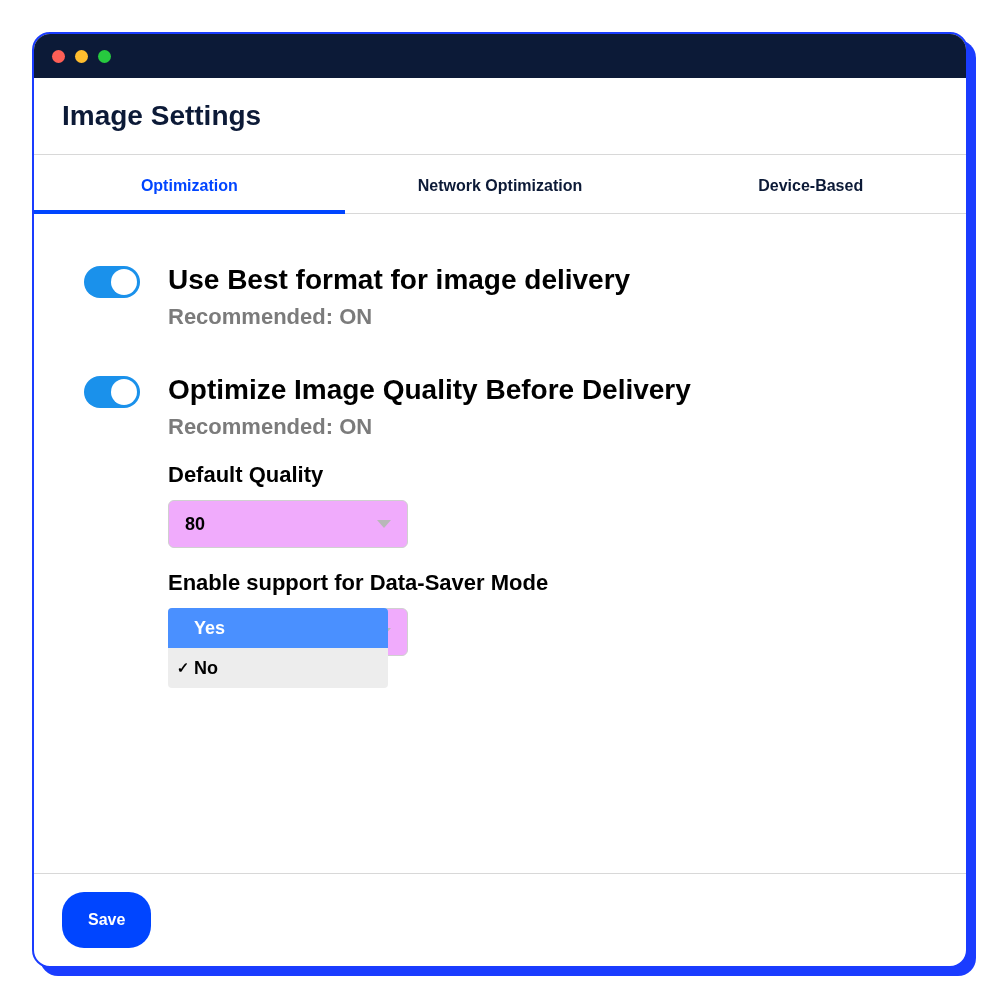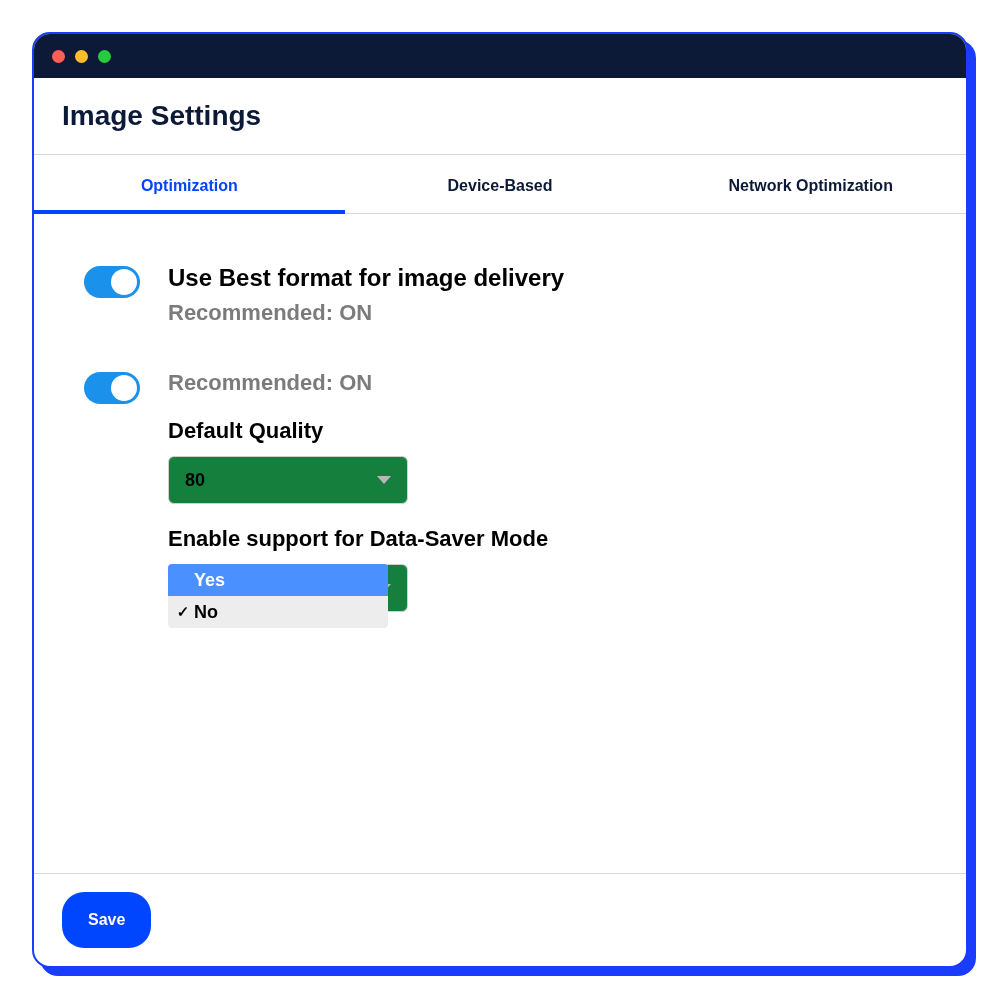--- a/index.html
+++ b/index.html
@@ -97,21 +97,21 @@
     position: absolute;
     top: 3px;
     right: 3px;
     width: 26px;
     height: 26px;
     border-radius: 50%;
     background: #fff;
   }
   .setting-body { flex: 1; }
   .setting-title {
-    font-size: 24px;
+    font-size: 28px;
     font-weight: 700;
     color: #000;
     margin-bottom: 8px;
   }
   .setting-subtitle {
     font-size: 22px;
     font-weight: 600;
     color: #7b7b7b;
   }
   .sub-group { margin-top: 22px; }
@@ -124,21 +124,21 @@
   .select-box {
     width: 240px;
     height: 48px;
     border: 1px solid #d0d0d0;
     border-radius: 6px;
     display: flex;
     align-items: center;
     justify-content: space-between;
     padding: 0 16px;
     cursor: pointer;
-    background: #15803d;
+    background: #f0abfc;
   }
   .select-value { font-size: 18px; font-weight: 700; color: #000; }
   .caret {
     width: 0; height: 0;
     border-left: 7px solid transparent;
     border-right: 7px solid transparent;
     border-top: 8px solid #b8b8b8;
   }
   .dropdown-wrap {
     position: relative;
@@ -150,21 +150,21 @@
     left: 0;
     width: 220px;
     background: #ededed;
     border-radius: 4px;
     overflow: hidden;
     z-index: 10;
   }
   .dropdown-item {
     display: flex;
     align-items: center;
-    height: 32px;
+    height: 40px;
     padding: 0 8px 0 6px;
     font-size: 18px;
     font-weight: 700;
     cursor: pointer;
   }
   .dropdown-item.highlight {
     background: #4a90ff;
     color: #fff;
   }
   .dropdown-item .check {
@@ -209,41 +209,42 @@
     <div class="tl-dot dot-yellow"></div>
     <div class="tl-dot dot-green"></div>
   </div>
 
   <div class="header">
     <h1>Image Settings</h1>
   </div>
 
   <div class="tabs">
     <div class="tab active">Optimization</div>
+    <div class="tab">Network Optimization</div>
     <div class="tab">Device-Based</div>
-    <div class="tab">Network Optimization</div>
   </div>
 
   <div class="content">
 
     <div class="setting-row">
       <div class="toggle">
         <div class="knob"></div>
       </div>
       <div class="setting-body">
         <div class="setting-title">Use Best format for image delivery</div>
         <div class="setting-subtitle">Recommended: ON</div>
       </div>
     </div>
 
     <div class="setting-row">
       <div class="toggle">
         <div class="knob"></div>
       </div>
       <div class="setting-body">
+        <div class="setting-title">Optimize Image Quality Before Delivery</div>
         <div class="setting-subtitle">Recommended: ON</div>
 
         <div class="sub-group">
           <div class="sub-label">Default Quality</div>
           <div class="select-box">
             <span class="select-value">80</span>
             <span class="caret"></span>
           </div>
         </div>
 

